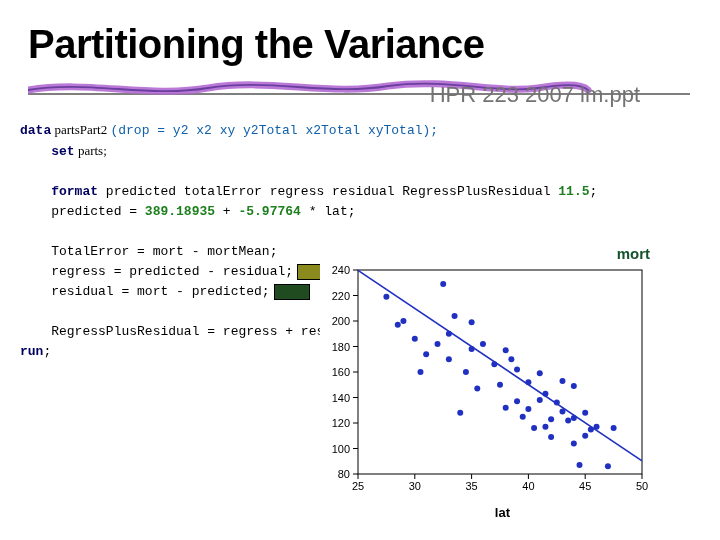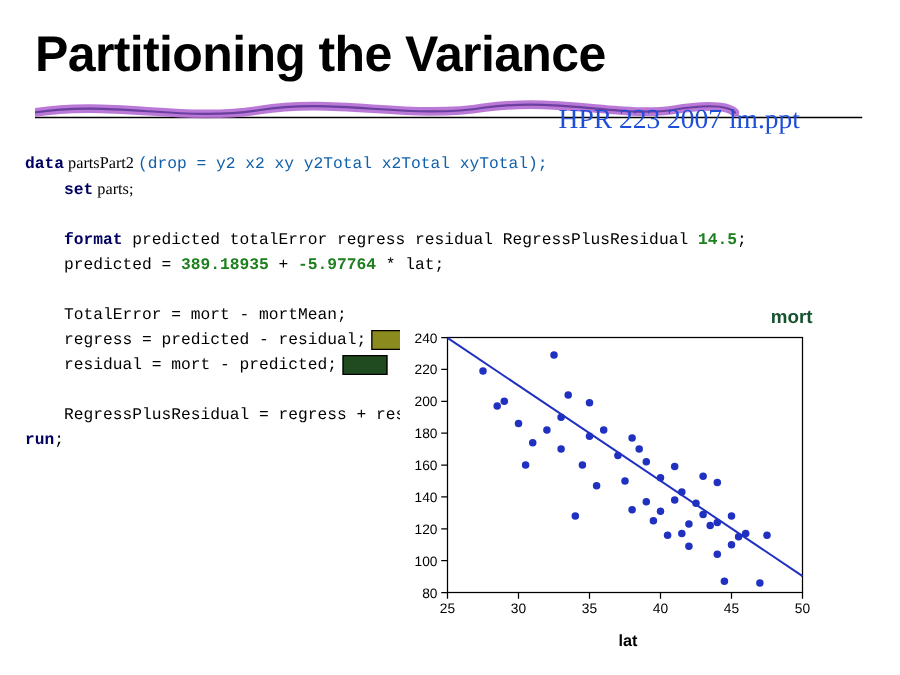--- a/index.html
+++ b/index.html
@@ -23,23 +23,23 @@
     font-family: "Arial Black", Arial, sans-serif;
     font-weight: 900;
     font-size: 40px;
     letter-spacing: -0.5px;
     color: #000;
   }
   .subtitle {
     position: absolute;
     right: 40px;
     top: 82px;
-    font-family: Liberation Serif, serif;
+    font-family: Liberation Sans, sans-serif;
     font-size: 22px;
-    color: #1d4ed8;
+    color: #737373;
   }
   .underline-deco {
     position: absolute;
     left: 28px;
     top: 76px;
     width: 662px;
     height: 24px;
   }
   .underline-deco svg { width: 100%; height: 100%; }
   .code-block {
@@ -110,21 +110,21 @@
       <path d="M0 14 C60 4, 120 22, 180 12 C240 2, 300 20, 360 10 C420 2, 470 18, 510 12 C540 7, 555 9, 560 14" fill="none" stroke="#b26ad1" stroke-width="7" stroke-linecap="round" opacity="0.9"></path>
       <path d="M0 14 C60 4, 120 22, 180 12 C240 2, 300 20, 360 10 C420 2, 470 18, 510 12 C540 7, 555 9, 560 14" fill="none" stroke="#6a3fa0" stroke-width="1.8" stroke-linecap="round"></path>
     </svg>
   </div>
 
   <div class="subtitle">HPR 223 2007 lm.ppt</div>
 
   <div class="code-block"><span class="kw">data</span><span class="ds"> partsPart2 </span><span class="opt">(drop = y2 x2 xy y2Total x2Total xyTotal);</span>
     <span class="kw">set</span><span class="ds"> parts;</span>
 
-    <span class="kw">format</span><span> predicted totalError regress residual RegressPlusResidual </span><span class="num">14.5</span><span>;</span>
+    <span class="kw">format</span><span> predicted totalError regress residual RegressPlusResidual </span><span class="num">11.5</span><span>;</span>
     <span>predicted = </span><span class="num">389.18935</span><span> + </span><span class="num">-5.97764</span><span> * lat;</span>
 
     <span>TotalError = mort - mortMean;</span>
     <span>regress = predicted - residual;</span><span class="swatch olive"></span>
     <span>residual = mort - predicted;</span><span class="swatch dkgreen"></span>
 
     <span>RegressPlusResidual = regress + residual;</span>
 <span class="kw">run</span><span>;</span></div>
 
   <div class="chart-ylabel">mort</div>

